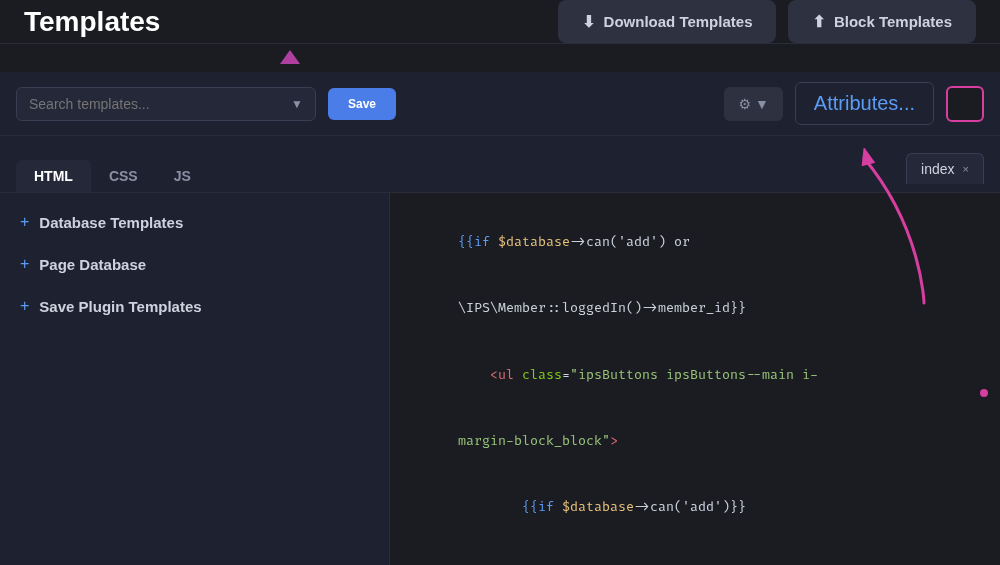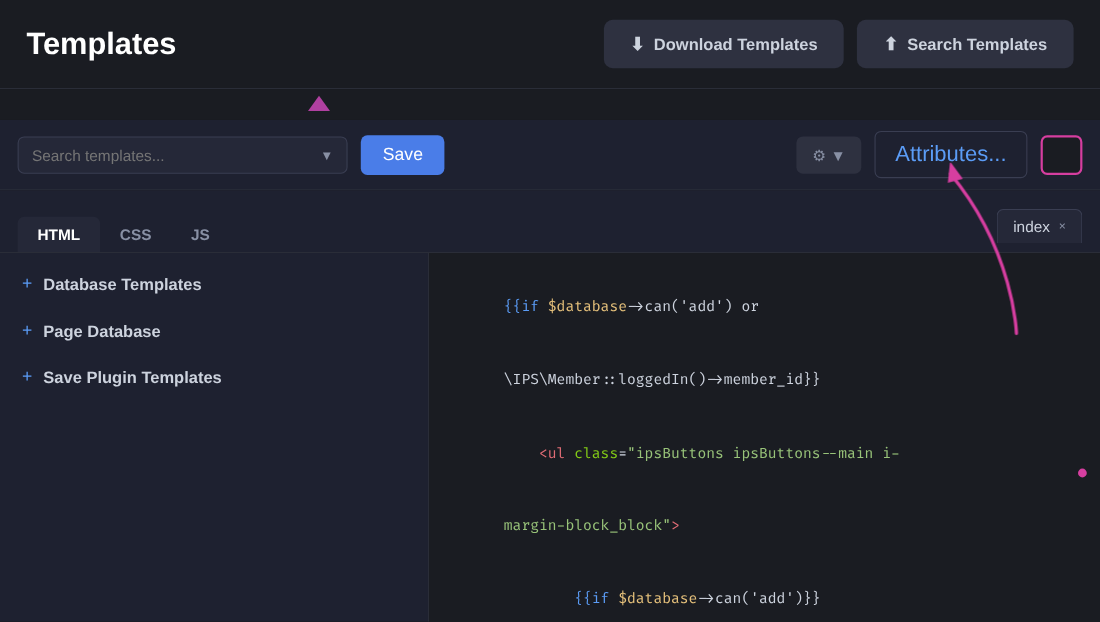--- a/index.html
+++ b/index.html
@@ -9,21 +9,21 @@
       color: #cdd3de;
       font-family: -apple-system, BlinkMacSystemFont, 'Segoe UI', sans-serif;
       width: 1000px;
       height: 565px;
       overflow: hidden;
     }
 
     .top-header {
       display: flex;
       align-items: center;
-      padding: 18px 24px;
+      padding: 0 24px;
       background: #1a1c22;
       border-bottom: 1px solid #2a2d38;
     }
 
     .page-title {
       font-size: 28px;
       font-weight: 700;
       color: #ffffff;
       flex: 1;
     }
@@ -103,22 +103,22 @@
       color: #8890a4;
       font-size: 12px;
     }
 
     .btn-save {
       background: #4a7de8;
       color: #ffffff;
       border: none;
       padding: 9px 20px;
       border-radius: 6px;
-      font-size: 16px;
-      font-weight: 400;
+      font-size: 12px;
+      font-weight: 700;
       cursor: pointer;
     }
 
     .toolbar-spacer { flex: 1; }
 
     .btn-gear {
       display: flex;
       align-items: center;
       gap: 4px;
       background: #2e3140;
@@ -273,21 +273,21 @@
 
 <div class="top-header">
   <h1 class="page-title">Templates</h1>
   <div class="header-buttons">
     <button class="btn-download">
       <span class="btn-icon">⬇</span>
       <span>Download Templates</span>
     </button>
     <button class="btn-upload">
       <span class="btn-icon">⬆</span>
-      <span>Search Templates</span>
+      <span>Block Templates</span>
     </button>
   </div>
 </div>
 
 <div class="triangle-indicator"></div>
 
 <div class="toolbar-row">
   <div class="search-container">
     <input class="search-input" type="text" placeholder="Search templates..." style="">
     <span class="filter-icon">▼</span>

